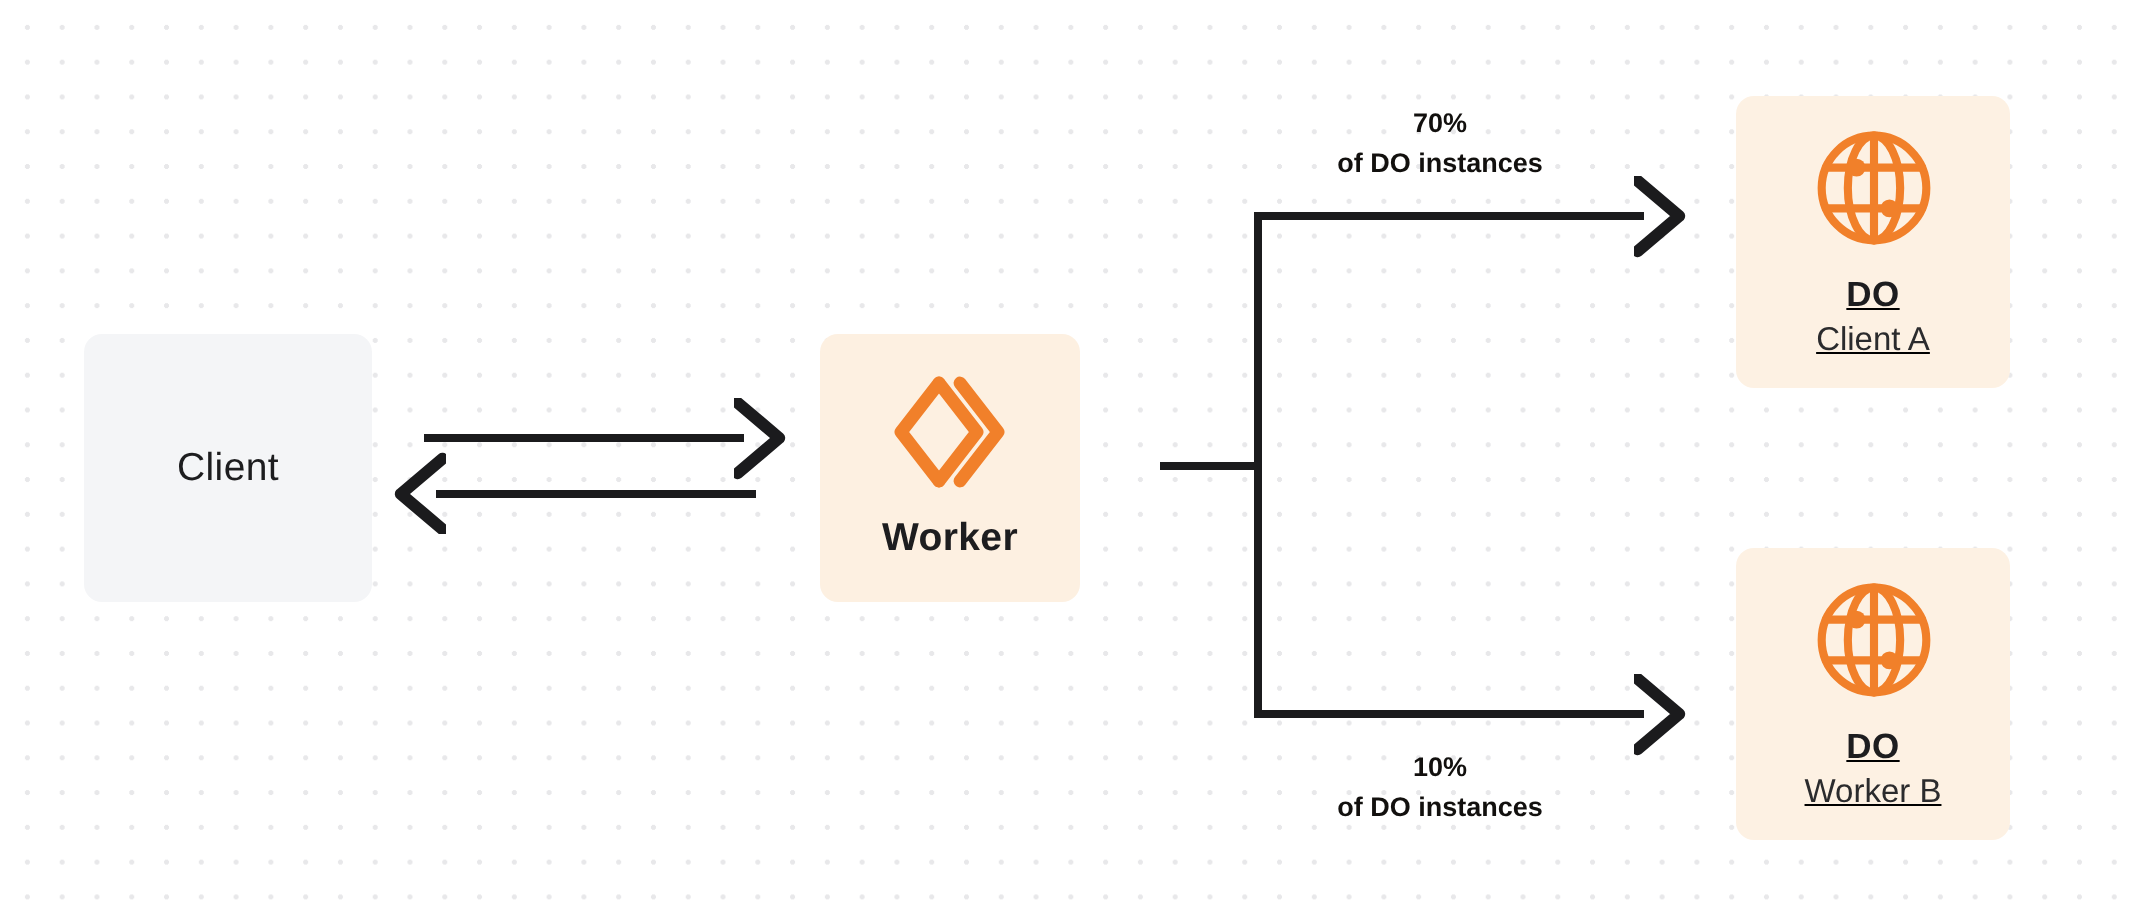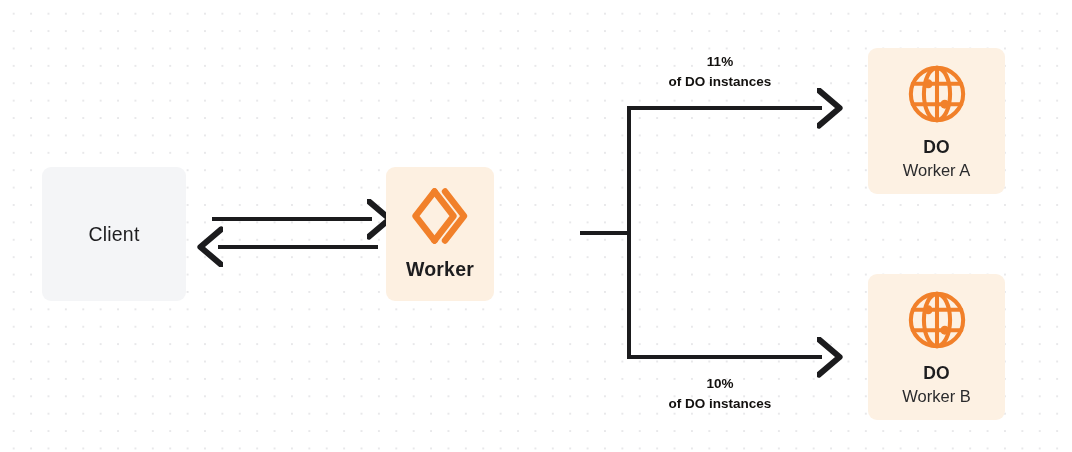--- a/index.html
+++ b/index.html
@@ -38,38 +38,39 @@
     height: 134px;
     background: #f4f5f7;
   }
   .client-label {
     font-size: 19.5px;
     font-weight: normal;
     color: #1d1d1f;
     letter-spacing: 0.2px;
   }
   .worker-node {
-    left: 386px;
+    left: 410px;
     top: 167px;
-    width: 108px;
+    width: 130px;
     height: 134px;
     background: #fdf0e1;
   }
   .worker-label {
     font-size: 19.5px;
     font-weight: bold;
     color: #1d1d1f;
     margin-top: 14px;
     letter-spacing: 0.2px;
   }
   .do-node {
     left: 868px;
     width: 137px;
     height: 146px;
     background: #fdf1e3;
+    text-decoration: underline;
   }
   .do-a { top: 48px; }
   .do-b { top: 274px; }
   .do-title {
     font-size: 17.5px;
     font-weight: bold;
     color: #1d1d1f;
     margin-top: 12px;
     letter-spacing: 0.2px;
   }
@@ -166,21 +167,21 @@
           <path d="M7.2 21.5 L18.5 21.5"></path>
           <path d="M27.5 21.5 L56.8 21.5"></path>
           <path d="M7.2 42.5 L35.5 42.5"></path>
           <path d="M44.5 42.5 L56.8 42.5"></path>
         </g>
         <circle cx="23" cy="21.5" r="4.6" fill="#f1802a"></circle>
         <circle cx="40" cy="42.5" r="4.6" fill="#f1802a"></circle>
       </svg>
     </span>
     <span class="do-title">DO</span>
-    <span class="do-sub">Worker A</span>
+    <span class="do-sub">Client A</span>
   </div>
 
   <div class="node do-node do-b">
     <span class="icon-wrap">
       <svg width="62" height="62" viewBox="0 0 64 64" aria-hidden="true">
         <g fill="none" stroke="#f1802a" stroke-width="4.2" stroke-linecap="round">
           <circle cx="32" cy="32" r="27"></circle>
           <line x1="32" y1="5" x2="32" y2="59"></line>
           <ellipse cx="32" cy="32" rx="13.5" ry="27"></ellipse>
           <path d="M7.2 21.5 L18.5 21.5"></path>
@@ -190,21 +191,21 @@
         </g>
         <circle cx="23" cy="21.5" r="4.6" fill="#f1802a"></circle>
         <circle cx="40" cy="42.5" r="4.6" fill="#f1802a"></circle>
       </svg>
     </span>
     <span class="do-title">DO</span>
     <span class="do-sub">Worker B</span>
   </div>
 
   <div class="edge-label label-top">
-    <div>11%</div>
+    <div>70%</div>
     <div>of DO instances</div>
   </div>
 
   <div class="edge-label label-bottom">
     <div>10%</div>
     <div>of DO instances</div>
   </div>
 
 </div>
 

